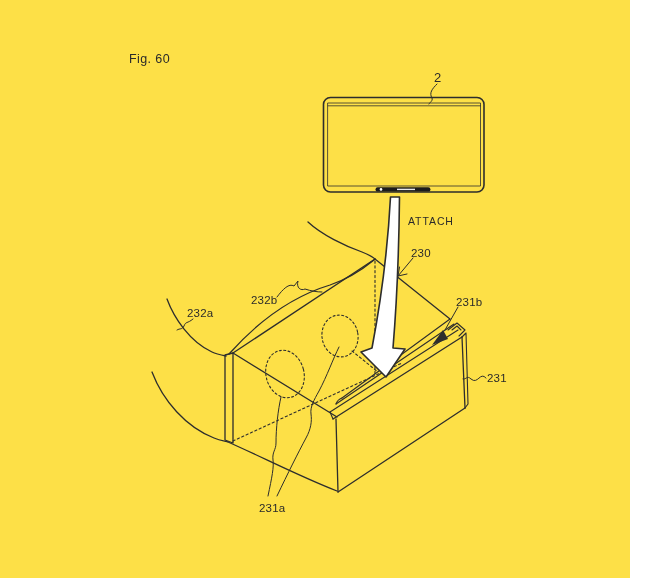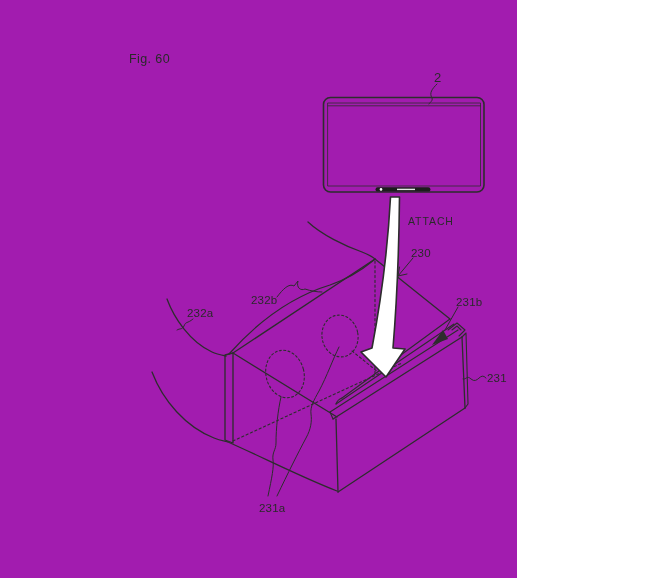--- a/index.html
+++ b/index.html
@@ -1,19 +1,19 @@
 <!DOCTYPE html>
 <html><head>
 <meta charset="utf-8">
 <style>
   html,body{margin:0;padding:0;background:#ffffff;}
   .page{
     position:relative;
-    width:517px;height:578px;
-    background:#a21caf;
+    width:630px;height:578px;
+    background:#fde047;
     font-family:"Liberation Sans", sans-serif;
     overflow:hidden;
   }
   svg{display:block;}
   .ink{stroke:#2d2d2d;fill:none;stroke-linecap:round;stroke-linejoin:round;}
   .lbl{fill:#2a2a2a;font-family:"Liberation Sans",sans-serif;font-size:11.5px;letter-spacing:.2px;}
   .fig{font-size:12.5px;letter-spacing:.4px;}
   .attach{font-size:10.5px;letter-spacing:.9px;}
 </style>
 </head>

